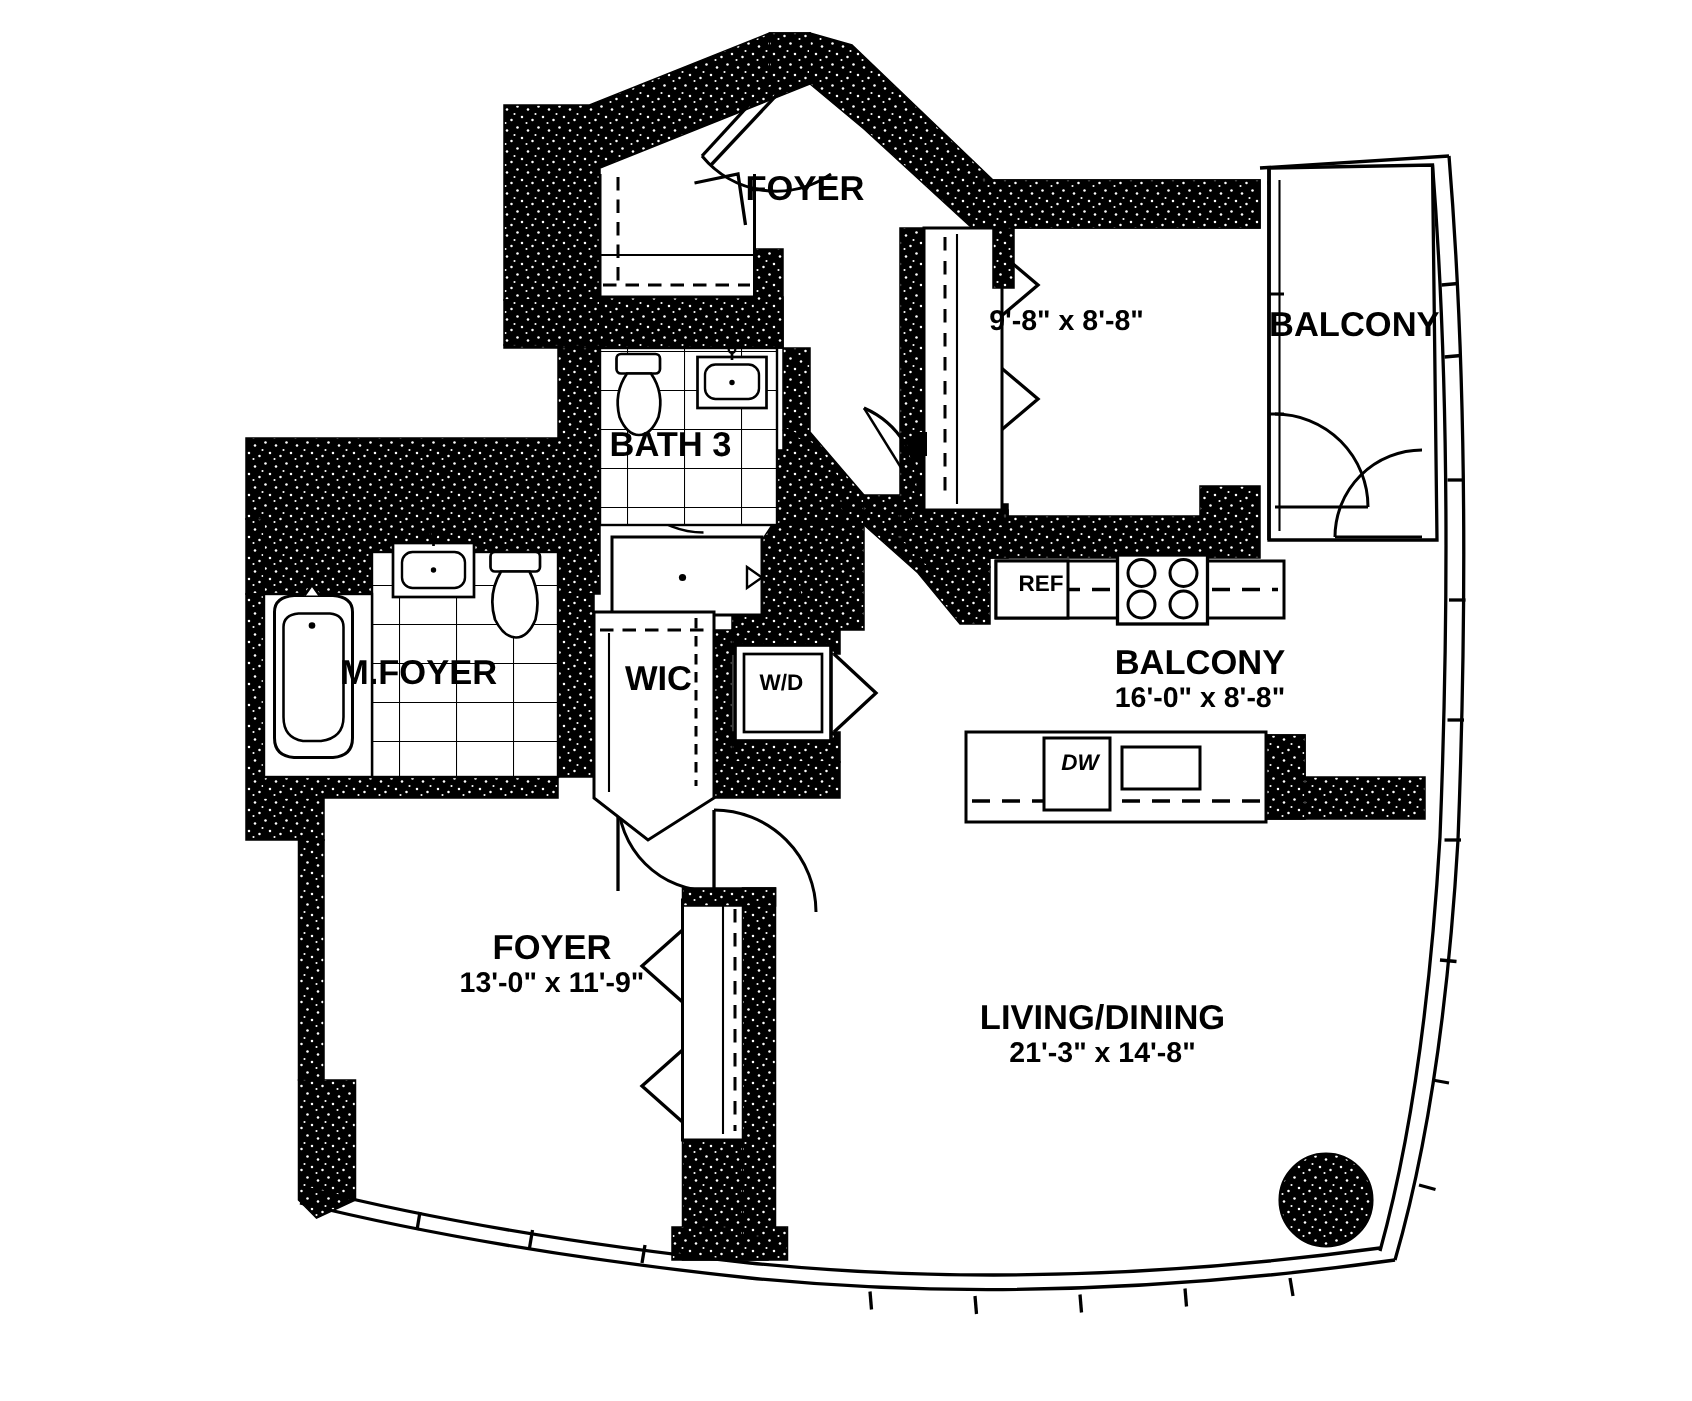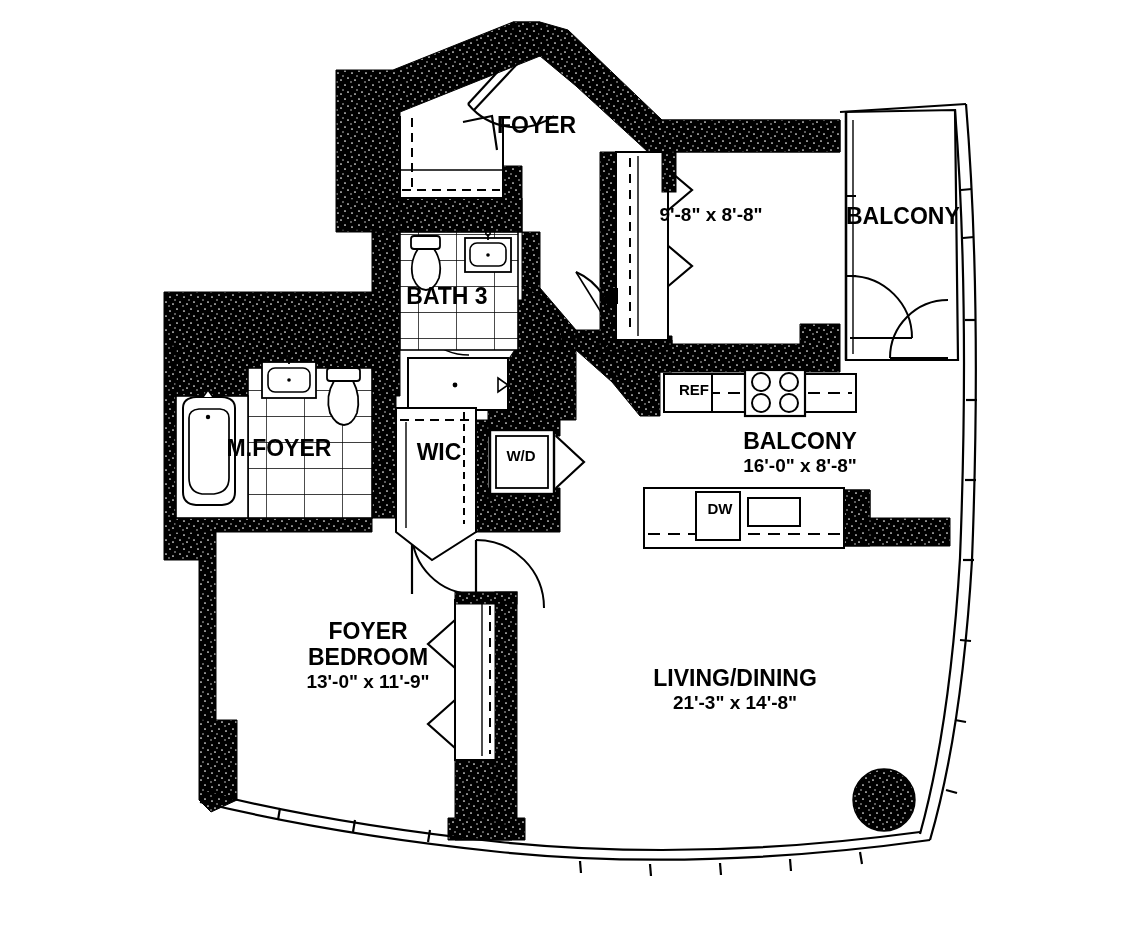--- a/index.html
+++ b/index.html
@@ -59,21 +59,21 @@
   .lbl-foyer   { left: 497px; top: 113px; width: 100px; text-align: left; }
   .lbl-bed2    { left: 586px; top: 204px; width: 250px; }
   .lbl-balcony { left: 846px; top: 204px; width: 136px; text-align: left;}
   .lbl-bath2   { left: 372px; top: 284px; width: 150px; }
   .lbl-mbath   { left: 204px; top: 436px; width: 150px; }
   .lbl-wic     { left: 372px; top: 440px; width: 100px; padding-left: 17px; }
   .lbl-kitchen { left: 665px; top: 429px; width: 270px; }
   .lbl-master  { left: 258px; top: 619px; width: 220px; }
   .lbl-living  { left: 600px; top: 666px; width: 270px; }
   .lbl-ref     { left: 673px; top: 381px; width: 42px; }
-  .lbl-dw      { left: 702px; top: 500px; width: 36px; }
+  .lbl-dw      { left: 702px; top: 500px; width: 36px; font-style: italic; }
   .lbl-wd      { left: 498px; top: 447px; width: 46px; }
 </style>
 </head>
 <body>
 
 <div id="floorplan-root">
 
   <svg id="plan-svg" viewBox="0 0 1128 934" xmlns="http://www.w3.org/2000/svg">
 
     <defs>
@@ -371,21 +371,20 @@
     <span class="room-name">WIC</span>
   </div>
 
   <div class="room-label lbl-kitchen">
     <span class="room-name">BALCONY</span>
     <span class="room-dims">16'-0" x 8'-8"</span>
   </div>
 
   <div class="room-label lbl-master">
     <span class="room-name">FOYER</span>
-    <span class="room-name">BEDROOM</span>
     <span class="room-dims">13'-0" x 11'-9"</span>
   </div>
 
   <div class="room-label lbl-living">
     <span class="room-name">LIVING/DINING</span>
     <span class="room-dims">21'-3" x 14'-8"</span>
   </div>
 
   <div class="appliance-label ap-sm lbl-ref">REF</div>
   <div class="appliance-label ap-sm lbl-dw">DW</div>

